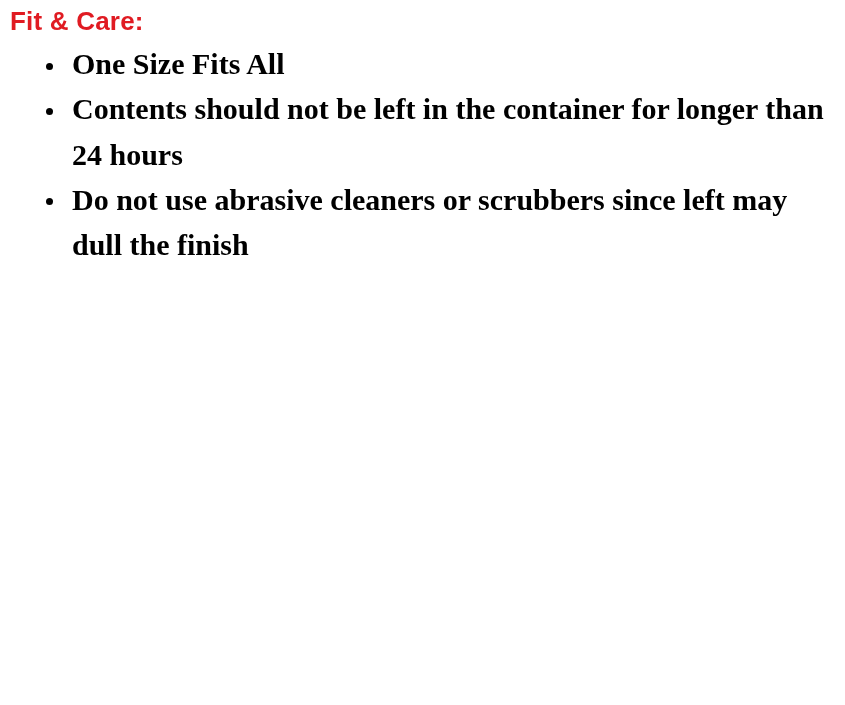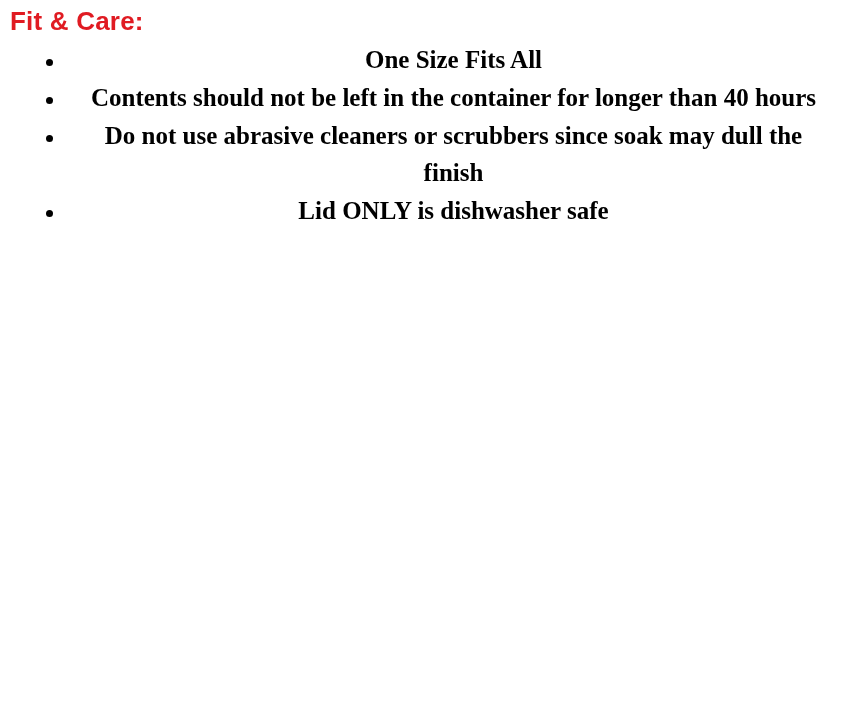--- a/index.html
+++ b/index.html
@@ -30,26 +30,25 @@
   }
   ul.care-list {
     list-style: none;
     margin: 0;
     padding: 0 0 0 30px;
   }
   ul.care-list li {
     position: relative;
     font-family: "Liberation Serif", serif;
     font-weight: bold;
-    font-size: 25px;
+    font-size: 30px;
     line-height: 1.51;
     color: #000000;
     padding-left: 32px;
     margin: 0;
-    text-align: center;
   }
   ul.care-list li .bullet {
     position: absolute;
     left: 6px;
     top: 0.72em;
     width: 7px;
     height: 7px;
     background: #000000;
     border-radius: 50%;
     display: block;
@@ -65,25 +64,21 @@
 
   <h1 class="heading">Fit &amp; Care:</h1>
 
   <ul class="care-list">
     <li>
       <span class="bullet"></span>
       <span class="txt">One Size Fits All</span>
     </li>
     <li>
       <span class="bullet"></span>
-      <span class="txt">Contents should not be left in the container for longer than 40 hours</span>
+      <span class="txt">Contents should not be left in the container for longer than 24 hours</span>
     </li>
     <li>
       <span class="bullet"></span>
-      <span class="txt">Do not use abrasive cleaners or scrubbers since soak may dull the finish</span>
-    </li>
-    <li>
-      <span class="bullet"></span>
-      <span class="txt">Lid ONLY is dishwasher safe</span>
+      <span class="txt">Do not use abrasive cleaners or scrubbers since left may dull the finish</span>
     </li>
   </ul>
 
 </div>
 
 </body></html>

